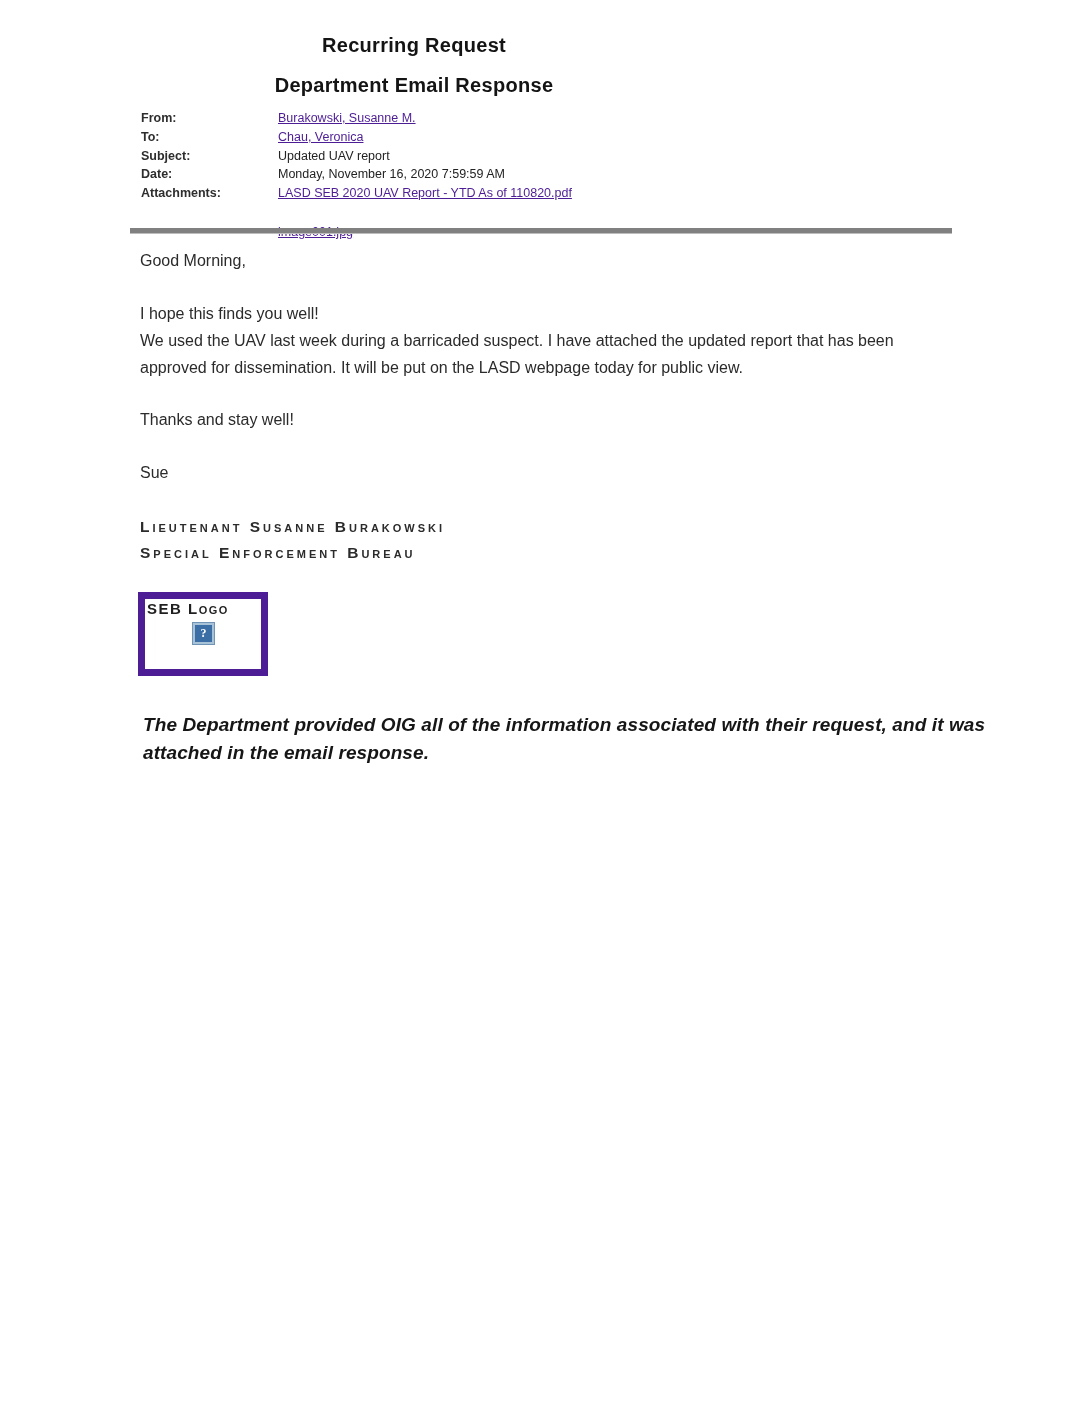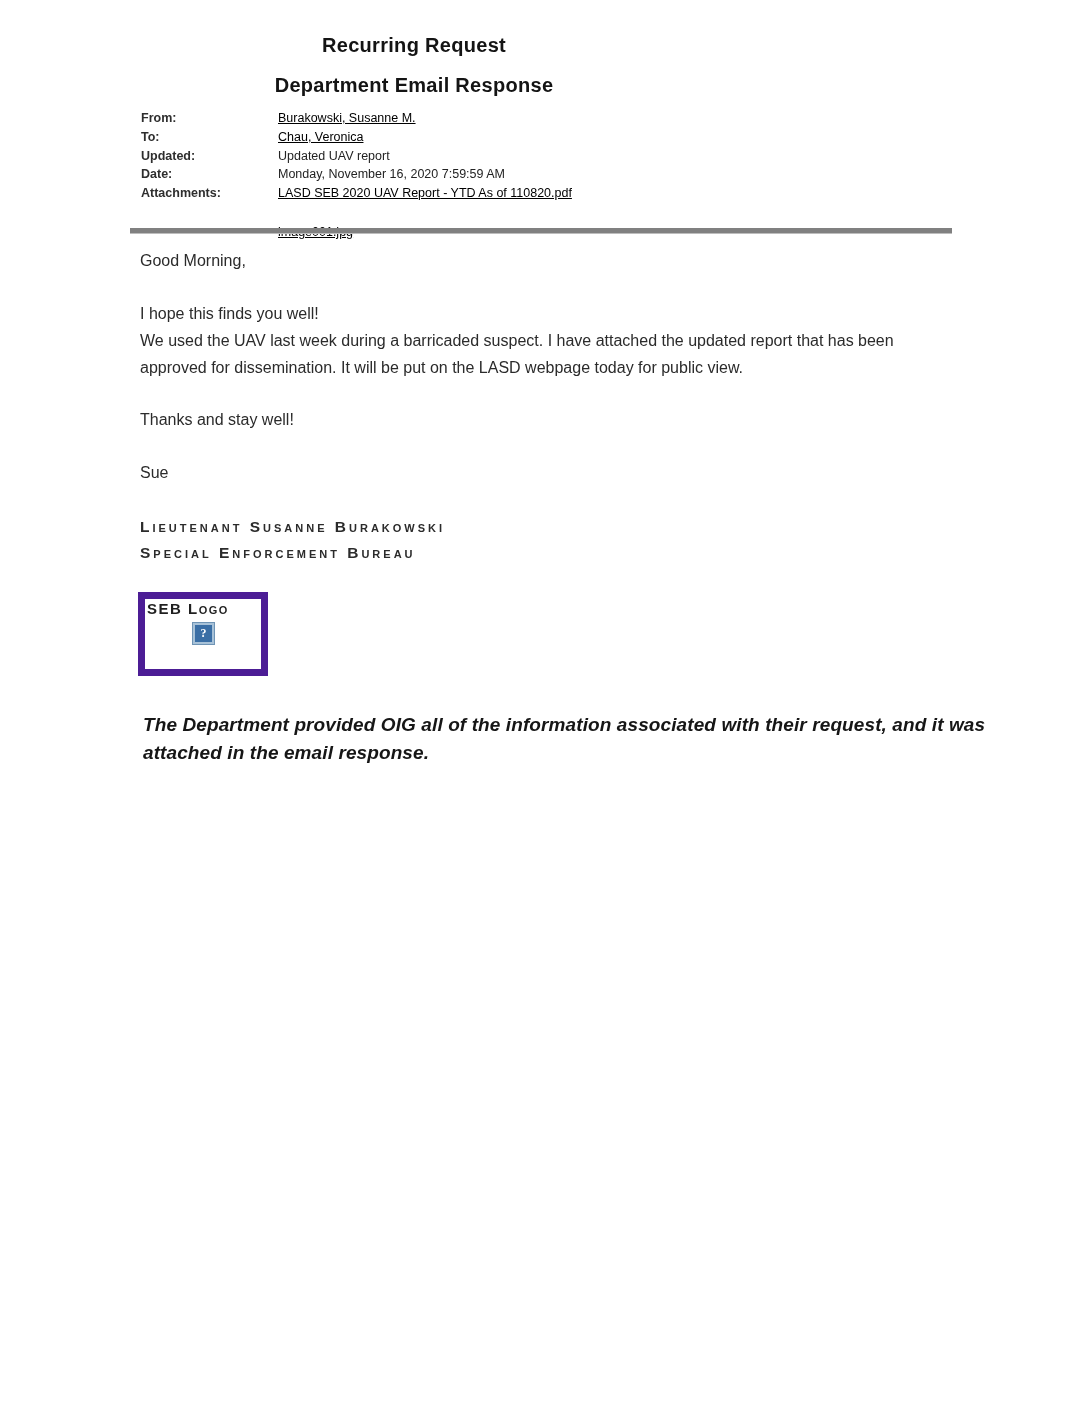--- a/index.html
+++ b/index.html
@@ -43,21 +43,21 @@
   }
   .hdr-row { display: flex; align-items: flex-start; }
   .hdr-label {
     width: 137px;
     flex: 0 0 137px;
     font-weight: bold;
     color: #2e2e2e;
   }
   .hdr-value { color: #232323; }
   a.doc-link {
-    color: #000000;
+    color: #4c1d95;
     text-decoration: underline;
     cursor: pointer;
   }
   .attachment-stack { display: flex; flex-direction: column; gap: 20px; }
 
   
   .rule {
     position: absolute;
     top: 228px;
     left: 130px;
@@ -160,21 +160,21 @@
   <div class="email-headers">
     <div class="hdr-row">
       <span class="hdr-label">From:</span>
       <span class="hdr-value"><a class="doc-link">Burakowski, Susanne M.</a></span>
     </div>
     <div class="hdr-row">
       <span class="hdr-label">To:</span>
       <span class="hdr-value"><a class="doc-link">Chau, Veronica</a></span>
     </div>
     <div class="hdr-row">
-      <span class="hdr-label">Updated:</span>
+      <span class="hdr-label">Subject:</span>
       <span class="hdr-value">Updated UAV report</span>
     </div>
     <div class="hdr-row">
       <span class="hdr-label">Date:</span>
       <span class="hdr-value">Monday, November 16, 2020 7:59:59 AM</span>
     </div>
     <div class="hdr-row">
       <span class="hdr-label">Attachments:</span>
       <span class="hdr-value attachment-stack">
         <a class="doc-link">LASD SEB 2020 UAV Report - YTD As of 110820.pdf</a>

